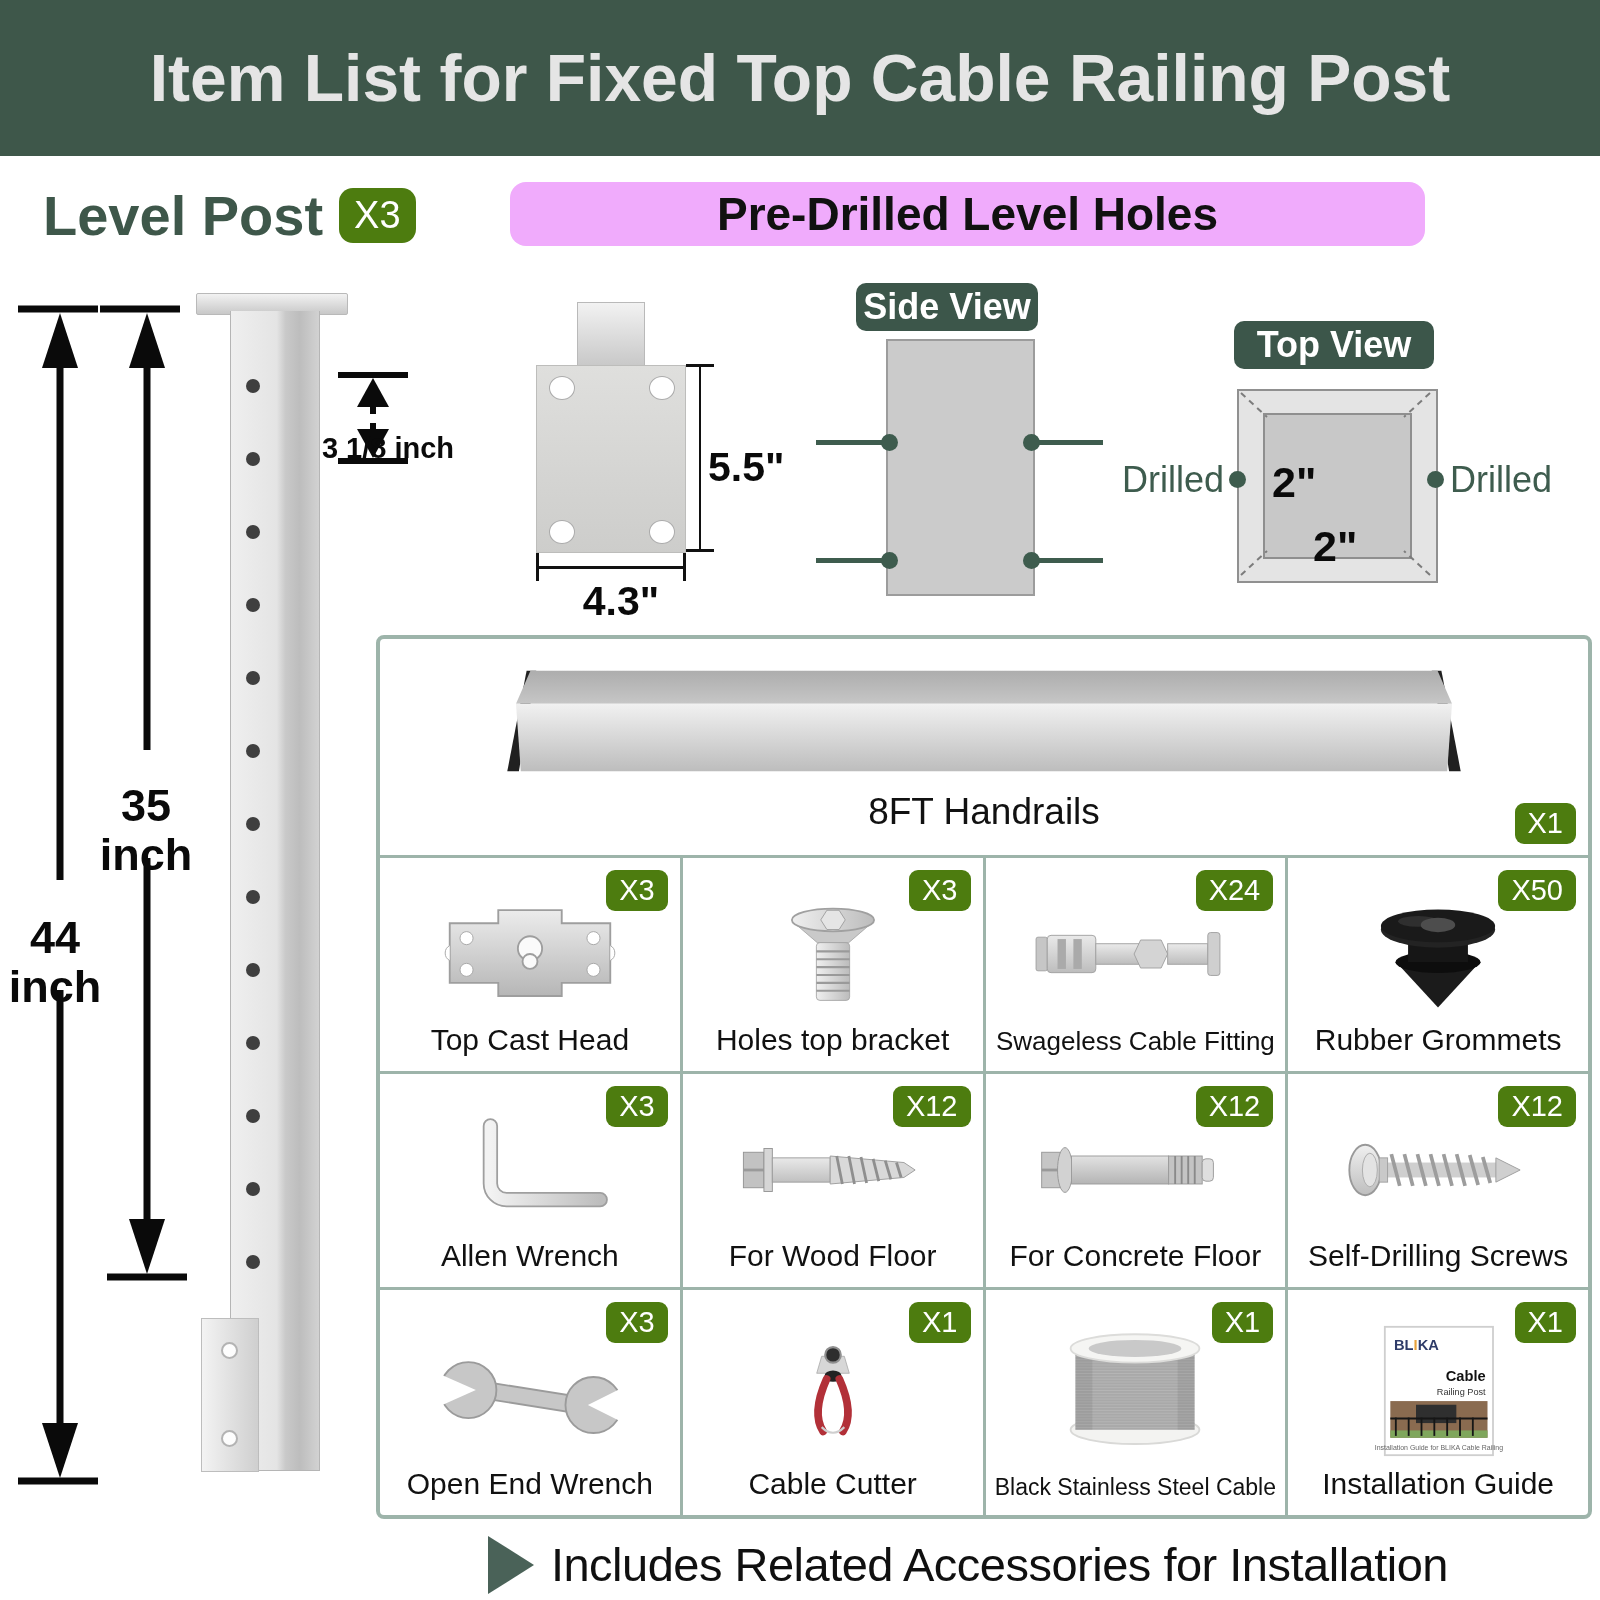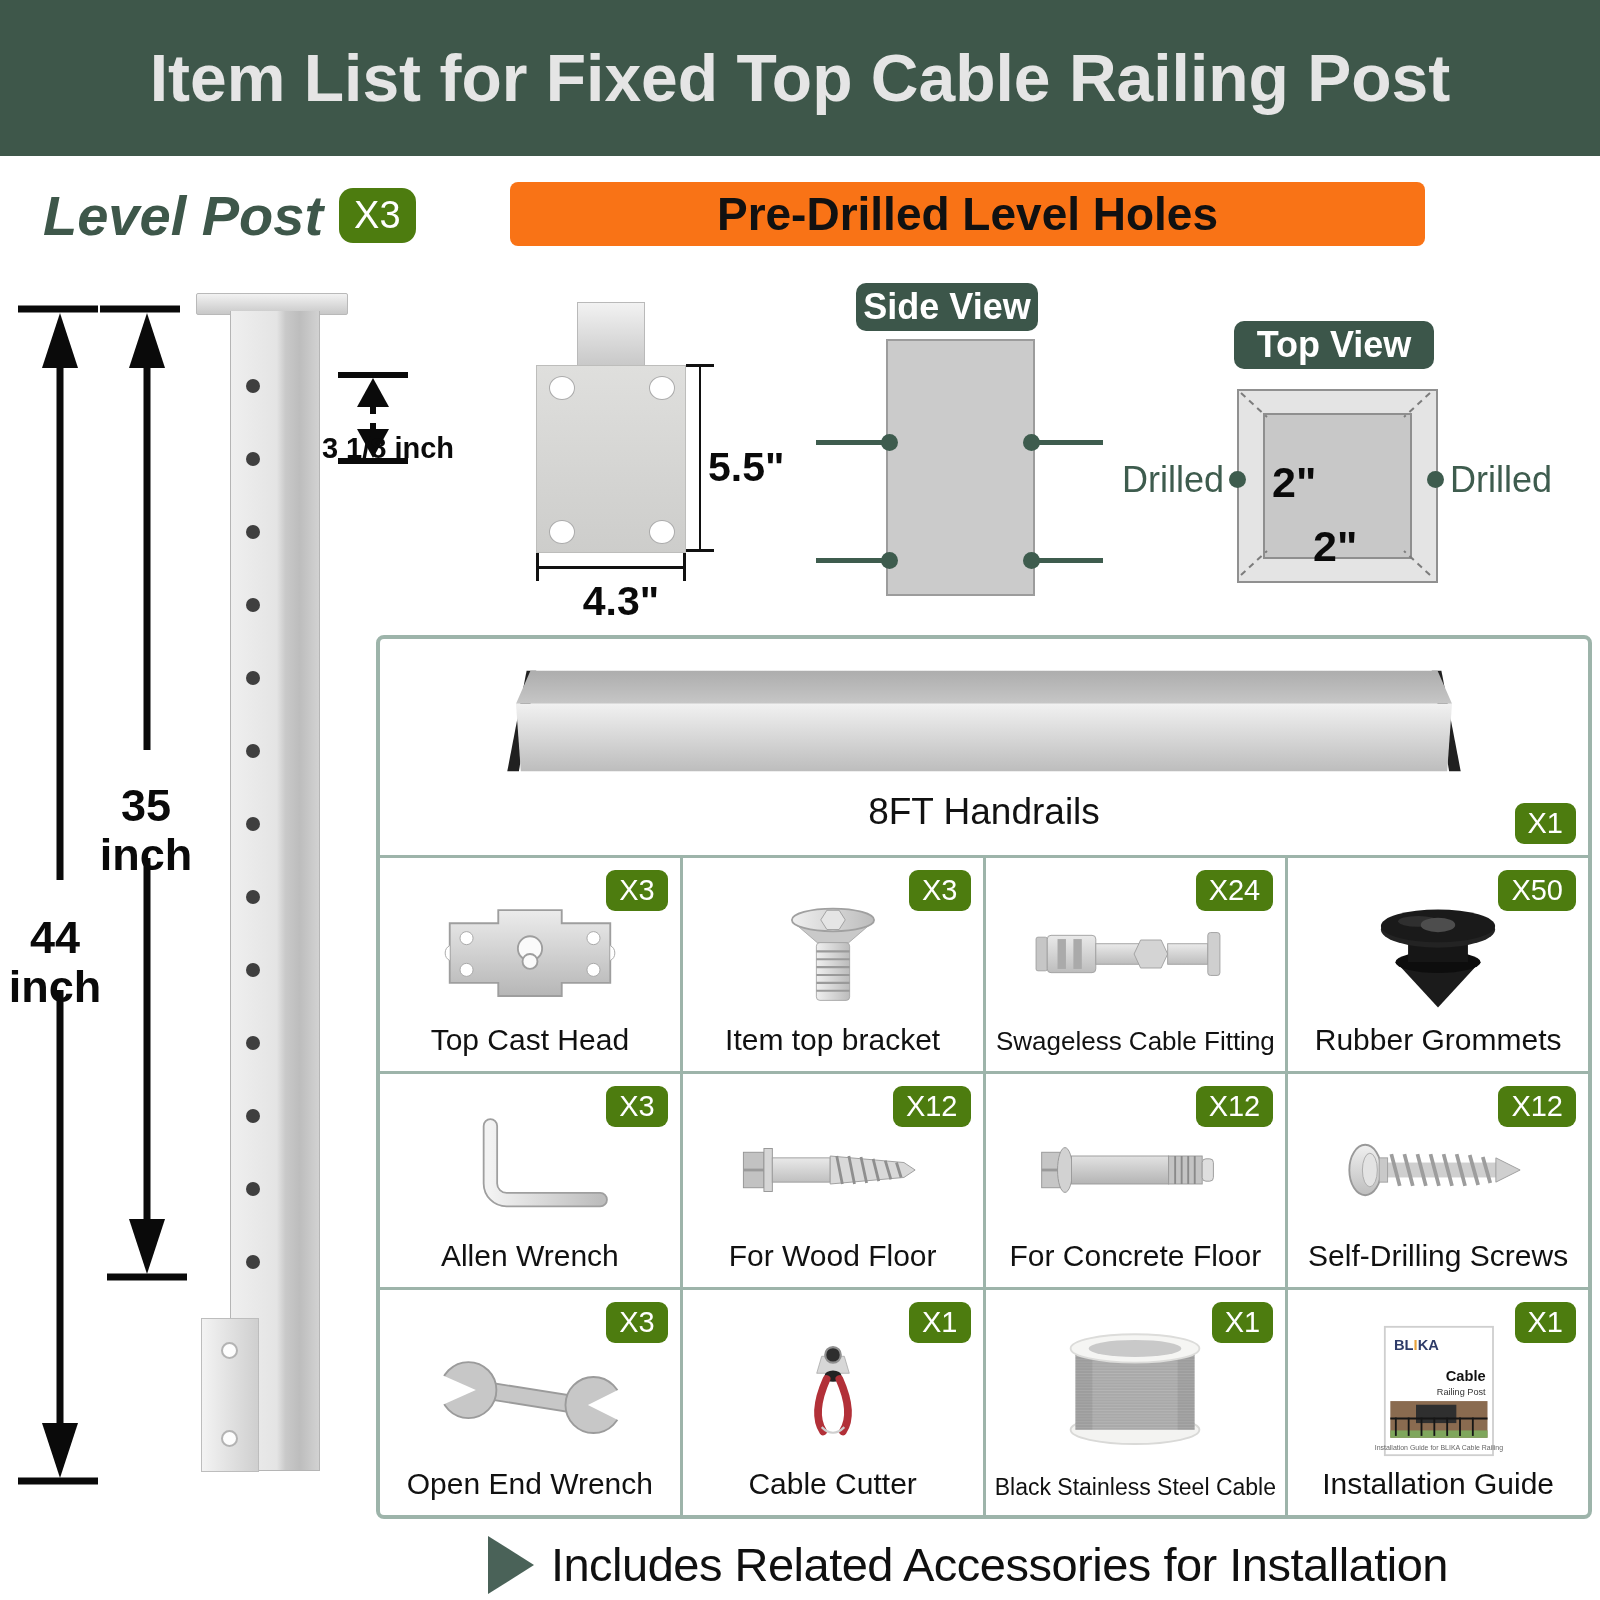--- a/index.html
+++ b/index.html
@@ -6,26 +6,26 @@
   #page{position:relative;width:1600px;height:1600px;background:#ffffff;
         font-family:"Liberation Sans",sans-serif;overflow:hidden;}
   .abs{position:absolute;}
   .nowrap{white-space:nowrap;}
   
   #banner{left:0;top:0;width:1600px;height:156px;background:#3E574A;
           display:flex;align-items:center;justify-content:center;}
   #banner .t{color:#e5e5e5;font-weight:bold;font-size:66px;letter-spacing:0px;}
   
   #level-post-heading{left:43px;top:183px;display:flex;align-items:center;gap:16px;}
-  #level-post-heading .lbl{color:#3E574A;font-weight:bold;font-size:56px;font-style:italic;}
+  #level-post-heading .lbl{color:#3E574A;font-weight:bold;font-size:56px;}
   .qty-badge{background:#4d7c0f;color:#fff;font-weight:normal;border-radius:10px;
              display:inline-block;text-align:right;}
   #level-post-heading .qty-badge{font-size:38px;padding:6px 15px;border-radius:14px;}
-  #predrilled-header{left:510px;top:182px;width:915px;height:64px;background:#f97316;
-      border-radius:8px;display:flex;align-items:center;justify-content:center;}
+  #predrilled-header{left:510px;top:182px;width:915px;height:64px;background:#f0abfc;
+      border-radius:16px;display:flex;align-items:center;justify-content:center;}
   #predrilled-header span{font-size:46px;font-weight:bold;color:#111;}
   
   .metal{background:linear-gradient(180deg,#f2f2f2,#c8c8c8);border:1px solid #b9b9b9;}
   #post-top-plate{left:196px;top:293px;width:150px;height:20px;border-radius:2px;}
   #post-body{left:230px;top:311px;width:88px;height:1159px;border:1px solid #b5b5b5;border-top:none;
      background:linear-gradient(90deg,#efefef 0%,#e4e4e4 52%,#c9c9c9 62%,#bdbdbd 78%,#d2d2d2 100%);}
   .hole{position:absolute;width:14px;height:14px;border-radius:50%;background:#3f3f3f;}
   #post-fascia{left:201px;top:1318px;width:56px;height:152px;
      background:linear-gradient(90deg,#f3f3f3,#cfcfcf);border:1px solid #bdbdbd;}
   .fascia-hole{position:absolute;width:13px;height:13px;border-radius:50%;
@@ -248,21 +248,21 @@
                 <stop offset="0" stop-color="#efefef"></stop>
                 <stop offset="1" stop-color="#bcbcbc"></stop>
               </linearGradient>
             </defs>
             <polygon points="74,38 166,38 138,62 102,62" fill="#c9c9c9" stroke="#a8a8a8"></polygon>
             <ellipse cx="120" cy="36" rx="47" ry="13" fill="url(#gftb)" stroke="#a0a0a0" stroke-width="2"></ellipse>
             <polygon points="134,36 127,47 113,47 106,36 113,25 127,25" fill="#e5e5e5" stroke="#9a9a9a"></polygon>
             <rect x="101" y="62" width="38" height="66" rx="4" fill="url(#gftb)" stroke="#a3a3a3"></rect>
             <path d="M101,72 h38 M101,81 h38 M101,90 h38 M101,99 h38 M101,108 h38 M101,117 h38" stroke="#9a9a9a" stroke-width="2.5"></path>
           </svg></span>
-    <span class="cell-caption fit">Item top bracket</span>
+    <span class="cell-caption fit">Holes top bracket</span>
   </div>
       <div class="cell">
     <span class="qty-badge">X24</span>
     <span class="icon-slot"><svg width="240" height="140" viewBox="0 0 240 150">
             <defs>
               <linearGradient id="gswf" x1="0" y1="0" x2="0" y2="1">
                 <stop offset="0" stop-color="#eaeaea"></stop>
                 <stop offset="1" stop-color="#bdbdbd"></stop>
               </linearGradient>
             </defs>

